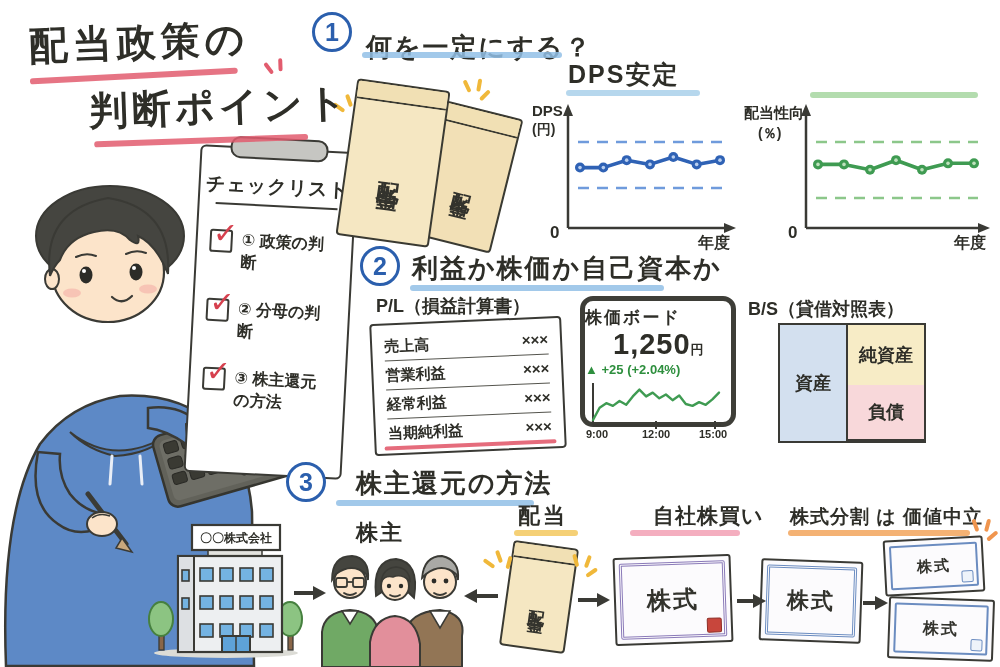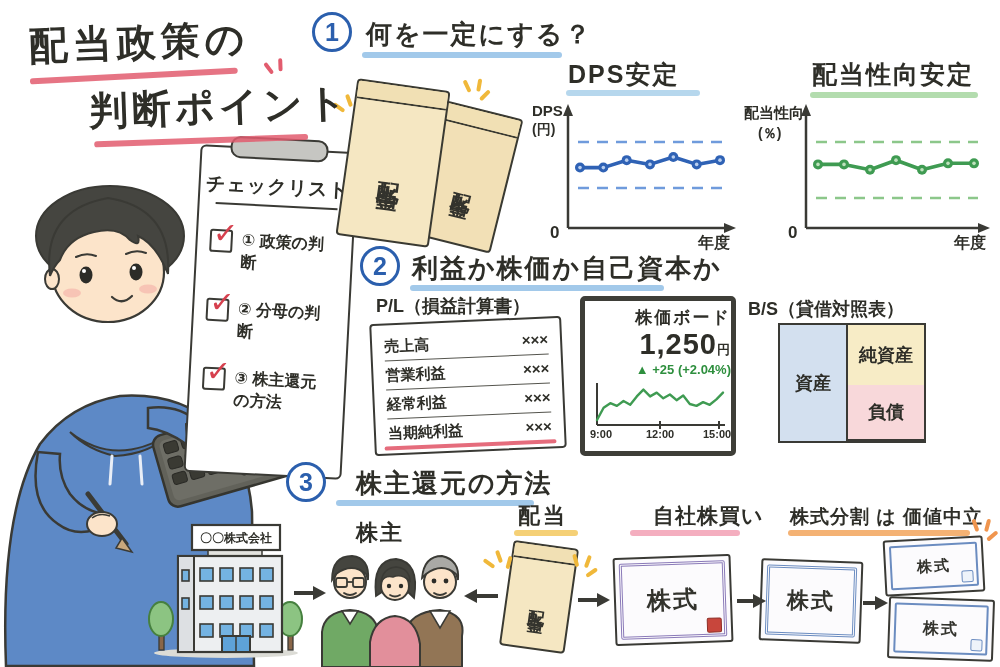--- a/index.html
+++ b/index.html
@@ -40,24 +40,24 @@
   .cl-check{position:absolute;left:1px;top:-13px;color:#d6404e;font-size:30px;font-weight:bold;line-height:1;}
   .cl-text{font-size:16px;font-weight:600;line-height:1.4;}
   .plcard{position:absolute;left:372px;top:320px;width:192px;height:132px;background:#fff;
           border:2.5px solid #3a3a35;border-radius:4px;transform:rotate(-2.5deg);
           box-sizing:border-box;padding:7px 12px 0;z-index:3;}
   .plrow{display:flex;justify-content:space-between;font-size:15px;font-weight:600;
          padding:5px 0 4px;border-bottom:1.5px solid #55554e;}
   .plrow.last{border-bottom:none;position:relative;}
   .plrow.last .redul{position:absolute;left:-4px;right:-4px;bottom:-3px;height:4px;
          background:#e25c6e;border-radius:2px;opacity:.9;}
-  .board{position:absolute;left:580px;top:296px;width:156px;height:160px;background:#fff;
-         border:5px solid #3e3e38;border-radius:5px;box-sizing:border-box;text-align:right;z-index:3;}
+  .board{position:absolute;left:580px;top:296px;width:156px;height:131px;background:#fff;
+         border:5px solid #3e3e38;border-radius:13px;box-sizing:border-box;text-align:left;z-index:3;}
   .board-title{font-size:17px;font-weight:700;margin-top:5px;letter-spacing:2px;}
-  .board-price{font-size:29px;font-weight:700;line-height:1.1;letter-spacing:1px;}
+  .board-price{font-size:29px;font-weight:700;line-height:1.1;letter-spacing:1px;margin-left:28px;}
   .board-price .unit{font-size:13px;font-weight:600;}
   .board-change{font-size:13px;font-weight:700;color:#2e8f3e;margin-top:1px;}
   .bsbox{position:absolute;left:778px;top:323px;width:148px;height:120px;border:2.5px solid #3a3a35;
          display:grid;grid-template-columns:68px 1fr;grid-template-rows:60px 1fr;box-sizing:border-box;z-index:3;}
   .bscell{display:flex;align-items:center;justify-content:center;font-size:18px;font-weight:600;}
   .bs-assets{grid-row:1/3;background:#d3e0ef;border-right:2.5px solid #3a3a35;}
   .bs-li{background:#f8d8da;border-bottom:2.5px solid #3a3a35;}
   .bs-eq{background:#f7ecc6;}
   svg text{font-family:"Liberation Sans","DejaVu Sans",sans-serif;font-weight:600;fill:#2e2e28;}
 </style>
@@ -173,21 +173,21 @@
     </div>
     <div class="cl-item">
       <span class="cl-box">
           <span class="cl-check">✓</span>
         </span>
       <span class="cl-text">③ 株主還元の方法</span>
     </div>
   </div>
 
   <div class="cnum" style="left:312px;top:12px;">1</div>
-  <div class="h" style="left:366px;top:17px;">何を一定にする？</div>
+  <div class="h" style="left:366px;top:30px;">何を一定にする？</div>
   <div class="ul" style="left:362px;top:52px;width:200px;background:#92c0e6;"></div>
 
   <div class="spark" style="left:336px;top:92px;">
       <i></i>
       <i></i>
       <i></i>
     </div>
   <div class="spark" style="left:464px;top:76px;transform:rotate(30deg)">
       <i></i>
       <i></i>
@@ -227,21 +227,20 @@
         <circle cx="128" cy="68.4" r="1.8" fill="#b9cfef"></circle>
         <circle cx="151.33333333333331" cy="60.97999999999999" r="5" fill="#2f62b5"></circle>
         <circle cx="151.33333333333331" cy="60.97999999999999" r="1.8" fill="#b9cfef"></circle>
         <circle cx="174.66666666666669" cy="68.4" r="5" fill="#2f62b5"></circle>
         <circle cx="174.66666666666669" cy="68.4" r="1.8" fill="#b9cfef"></circle>
         <circle cx="198" cy="64.16" r="5" fill="#2f62b5"></circle>
         <circle cx="198" cy="64.16" r="1.8" fill="#b9cfef"></circle>
       </g>
   </svg>
 
-  <div class="abs" style="left:812px;top:58px;font-size:25px;font-weight:700;letter-spacing:2px;">配当性向安定</div>
   <div class="ul" style="left:810px;top:92px;width:168px;background:#a6d6a0;"></div>
   <svg class="abs" style="left:742px;top:96px;" width="256" height="156" viewBox="0 0 256 156">
     <line x1="64" y1="16" x2="64" y2="132" stroke="#3a3a35" stroke-width="2.5"></line>
     <polygon points="64,8 59,20 69,20" fill="#3a3a35"></polygon>
     <line x1="64" y1="132" x2="240" y2="132" stroke="#3a3a35" stroke-width="2.5"></line>
     <polygon points="248,132 236,127 236,137" fill="#3a3a35"></polygon>
     <line x1="74" y1="46" x2="236" y2="46" stroke="#8cc78a" stroke-width="2.6" stroke-dasharray="11 8"></line>
     <line x1="74" y1="102" x2="236" y2="102" stroke="#8cc78a" stroke-width="2.6" stroke-dasharray="11 8"></line>
     <text x="2" y="22" font-size="15">配当性向</text>
     <text x="16" y="42" font-size="14">(％)</text>

